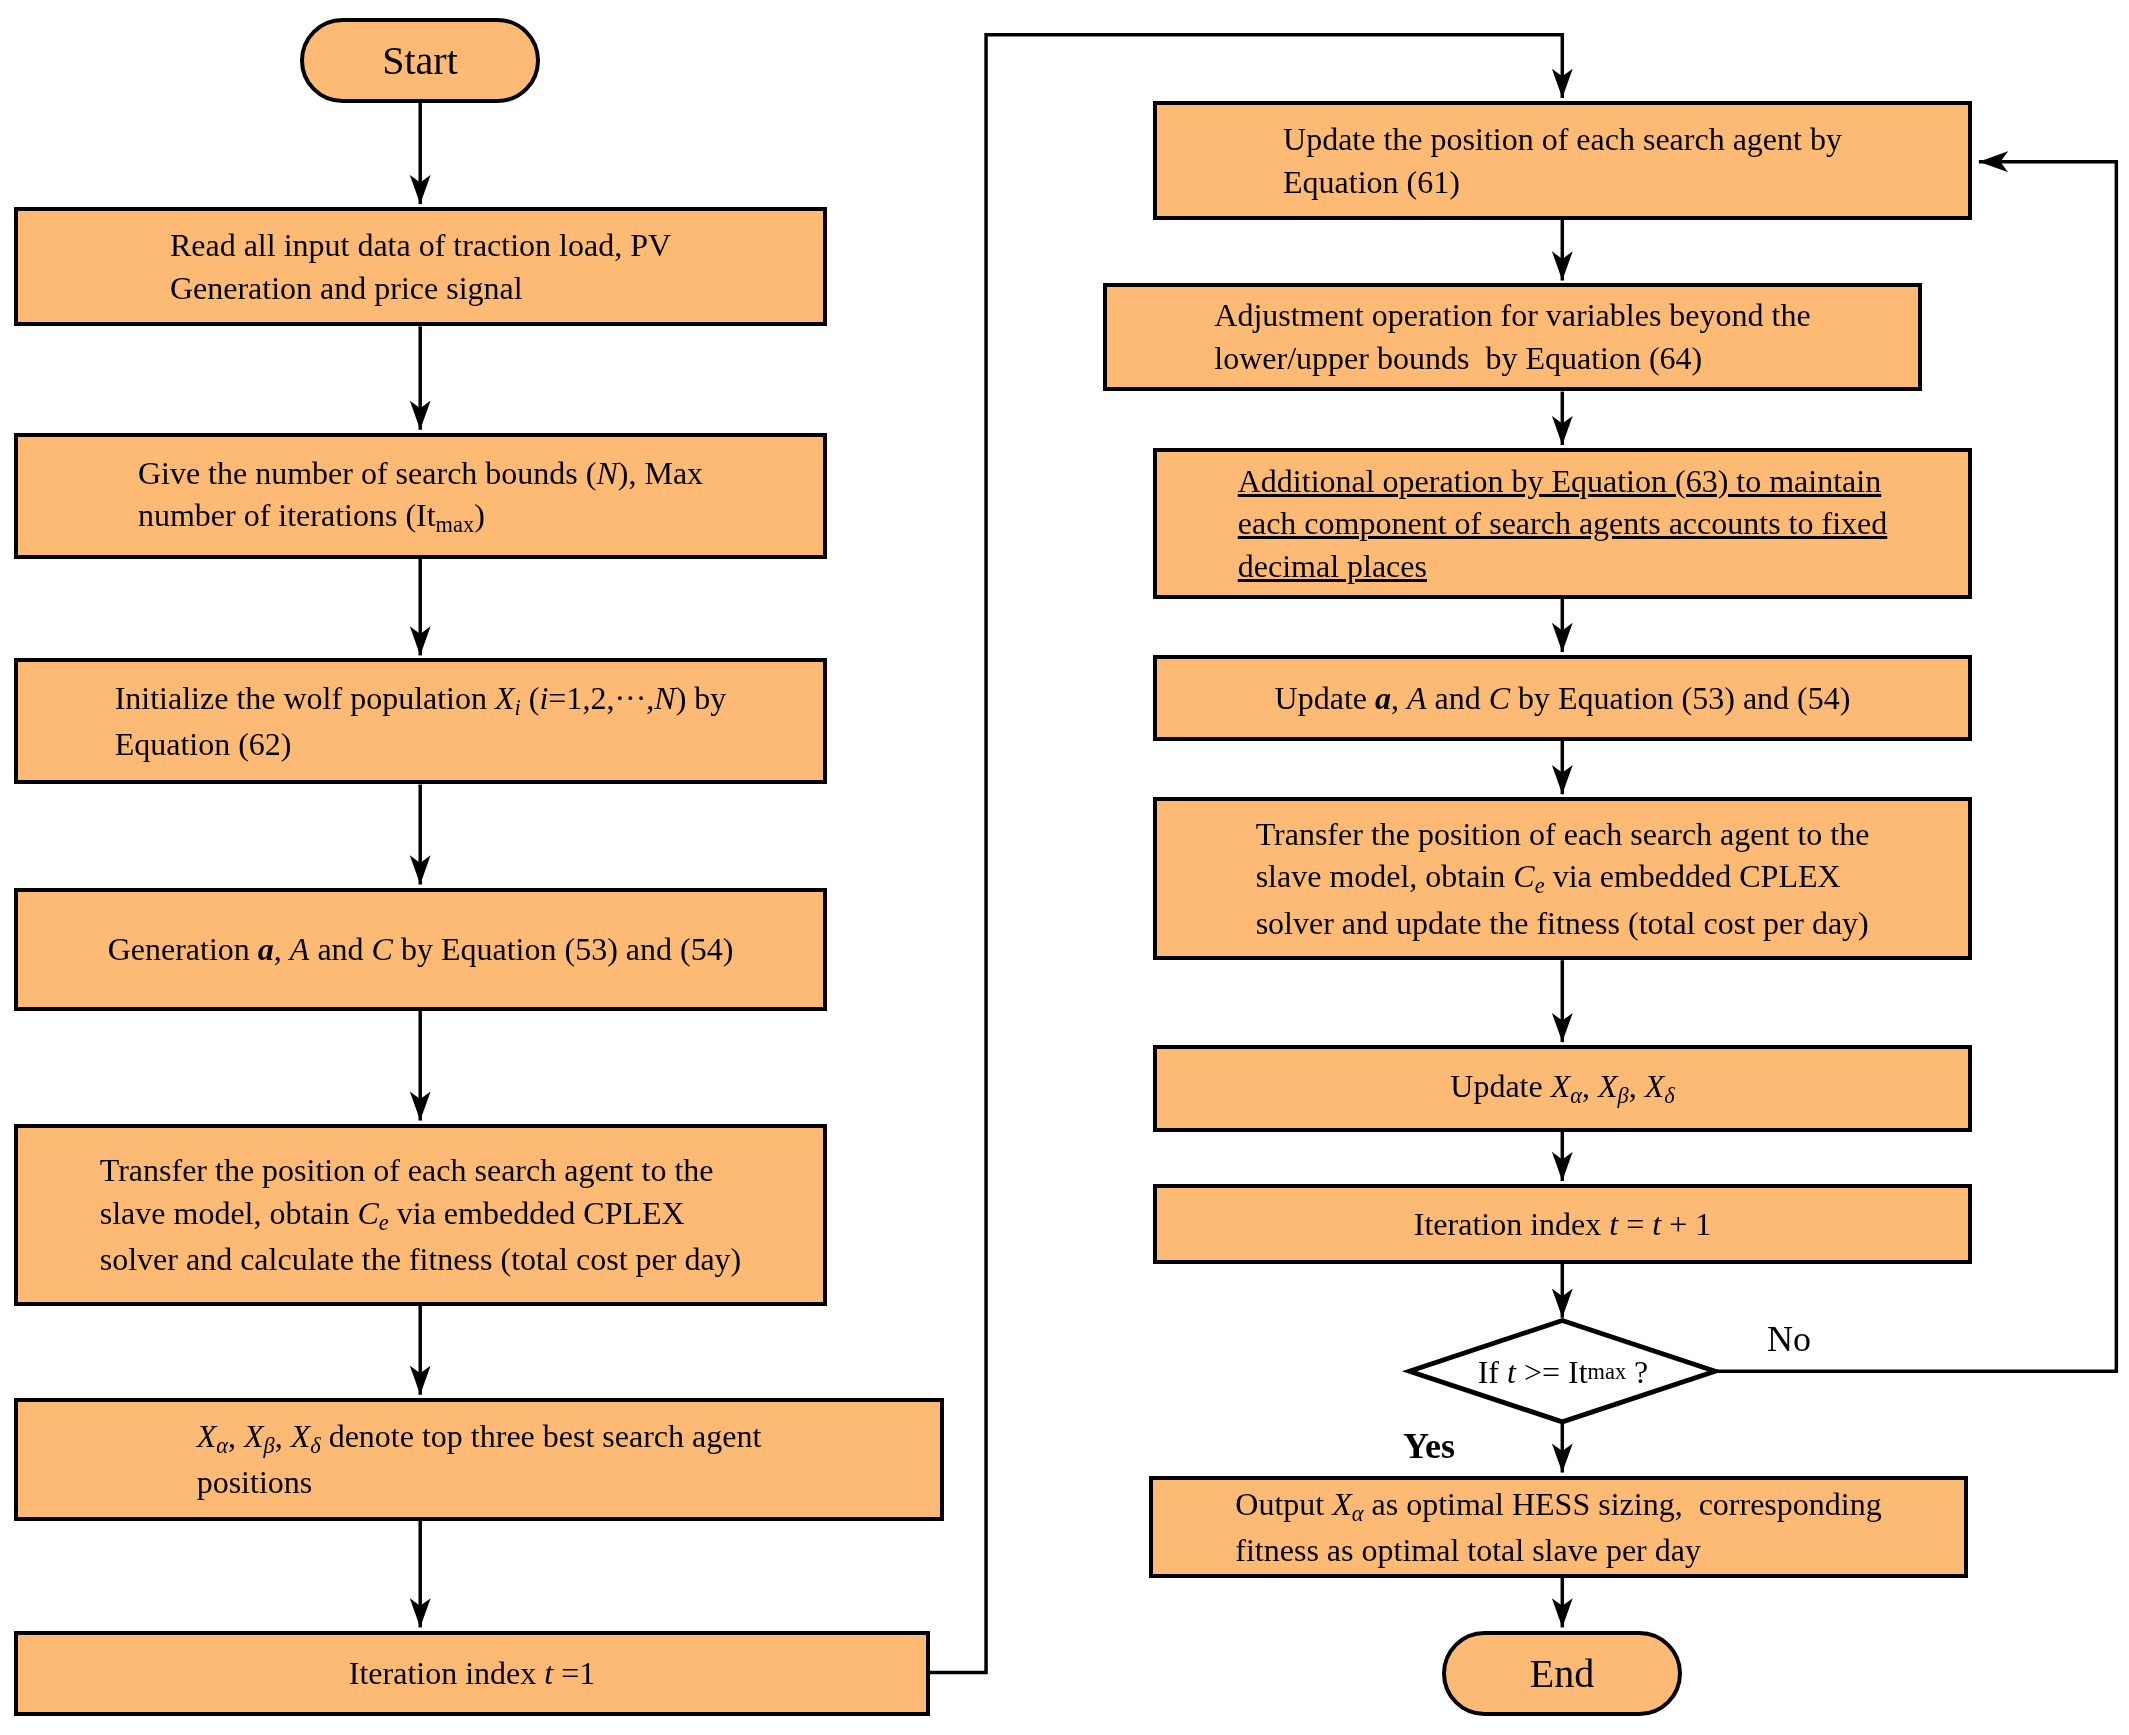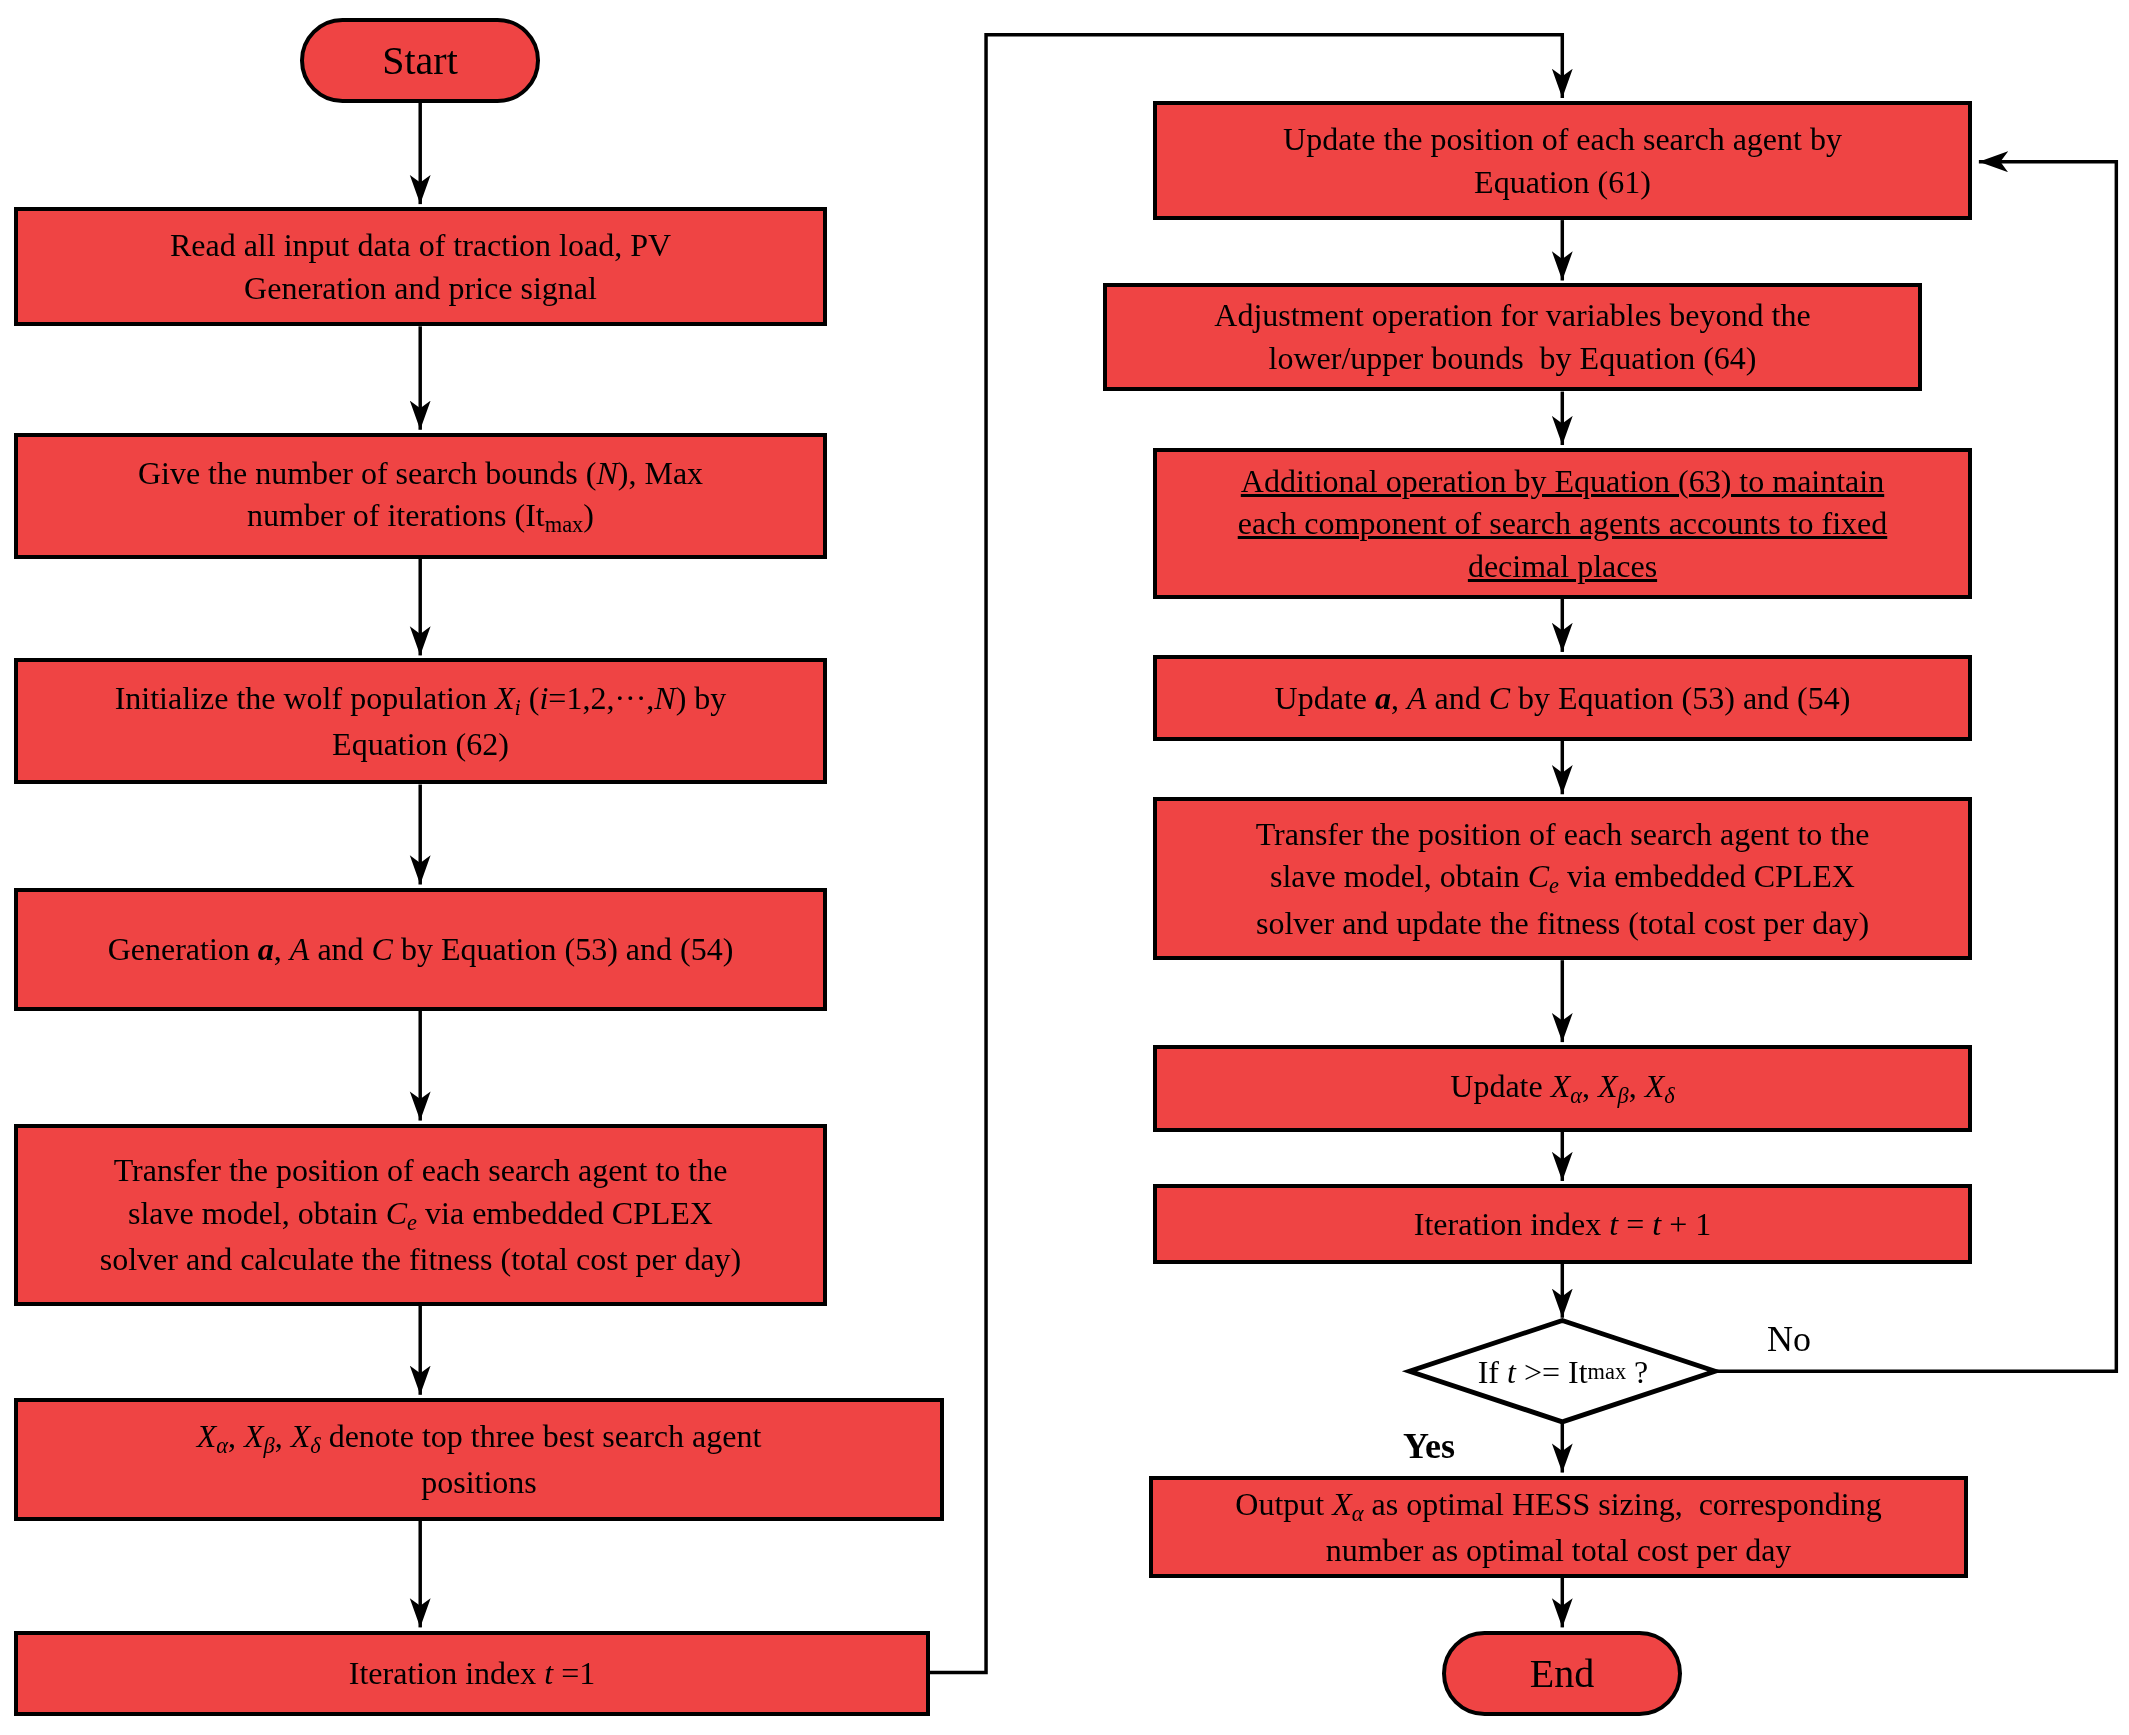--- a/index.html
+++ b/index.html
@@ -7,24 +7,24 @@
     position: relative;
     width: 2129px; height: 1735px;
     background: #ffffff;
     color: #000;
     font-family: "Liberation Serif", "DejaVu Serif", serif;
   }
   svg.layer { position: absolute; left: 0; top: 0; z-index: 0; }
   .node {
     position: absolute;
     box-sizing: border-box;
-    background: #ef4444;
+    background: #fdba74;
     border: 4.2px solid #000;
     display: flex; align-items: center; justify-content: center;
-    text-align: center;
+    text-align: left;
     font-size: 32px;
     line-height: 1.33;
     z-index: 1;
   }
   .node-text { white-space: pre-wrap; padding: 0 9.7px; }
   .terminator { border-radius: 44px; font-size: 40px; }
   .diamond-text {
     position: absolute;
     display: flex; align-items: center; justify-content: center;
     text-align: center;
@@ -147,21 +147,21 @@
   </div>
 
   <div class="node" style="left:1153px; top:1184px; width:819px; height:80px;">
     <div class="node-text"><span class="run">Iteration index </span><span class="run i">t</span><span class="run"> = </span><span class="run i">t</span><span class="run"> + 1</span></div>
   </div>
 
   <div class="diamond-text" style="left:1424px; top:1344px; width:278px; height:56px;"><span class="run">If </span><span class="run i">t</span><span class="run"> &gt;= It</span><span class="run sub">max</span><span class="run"> ?</span></div>
 
   <div class="node" style="left:1149px; top:1476px; width:819px; height:102px;">
     <div class="node-text"><span class="run">Output </span><span class="run i">X</span><span class="run i sub">α</span><span class="run"> as optimal HESS sizing,  corresponding
-number as optimal total cost per day</span></div>
+fitness as optimal total slave per day</span></div>
   </div>
 
   <div class="node terminator" style="left:1442px; top:1631px; width:240px; height:85px;">
     <span class="node-text">End</span>
   </div>
 
   <div class="edge-label" style="left:1403px; top:1425px;font-weight:bold;">Yes</div>
   <div class="edge-label" style="left:1767px; top:1318px;">No</div>
 
 </div>

